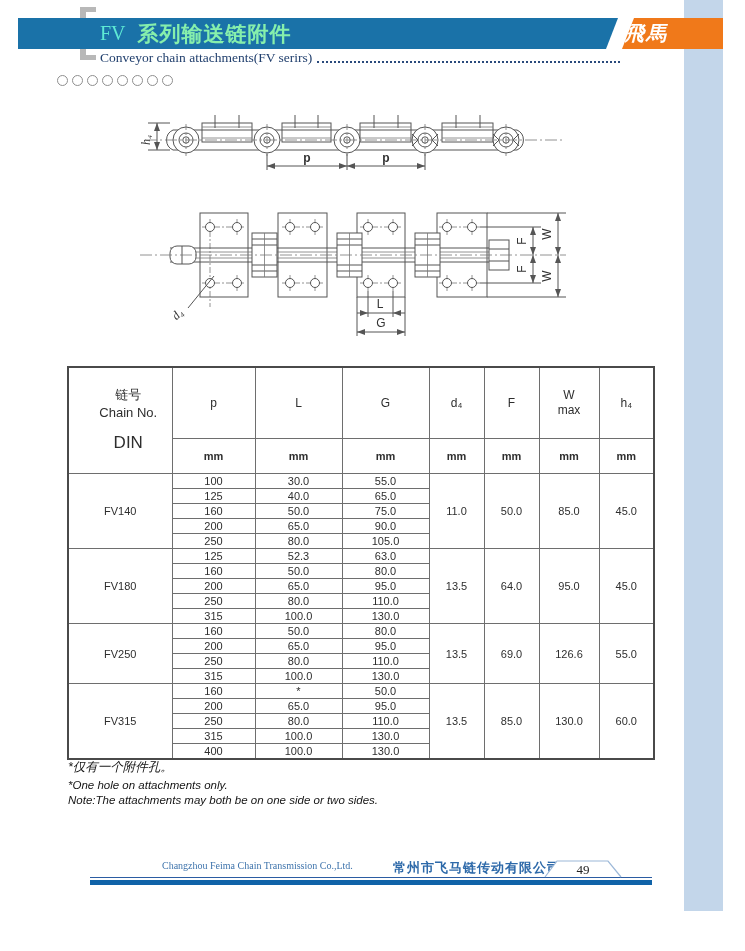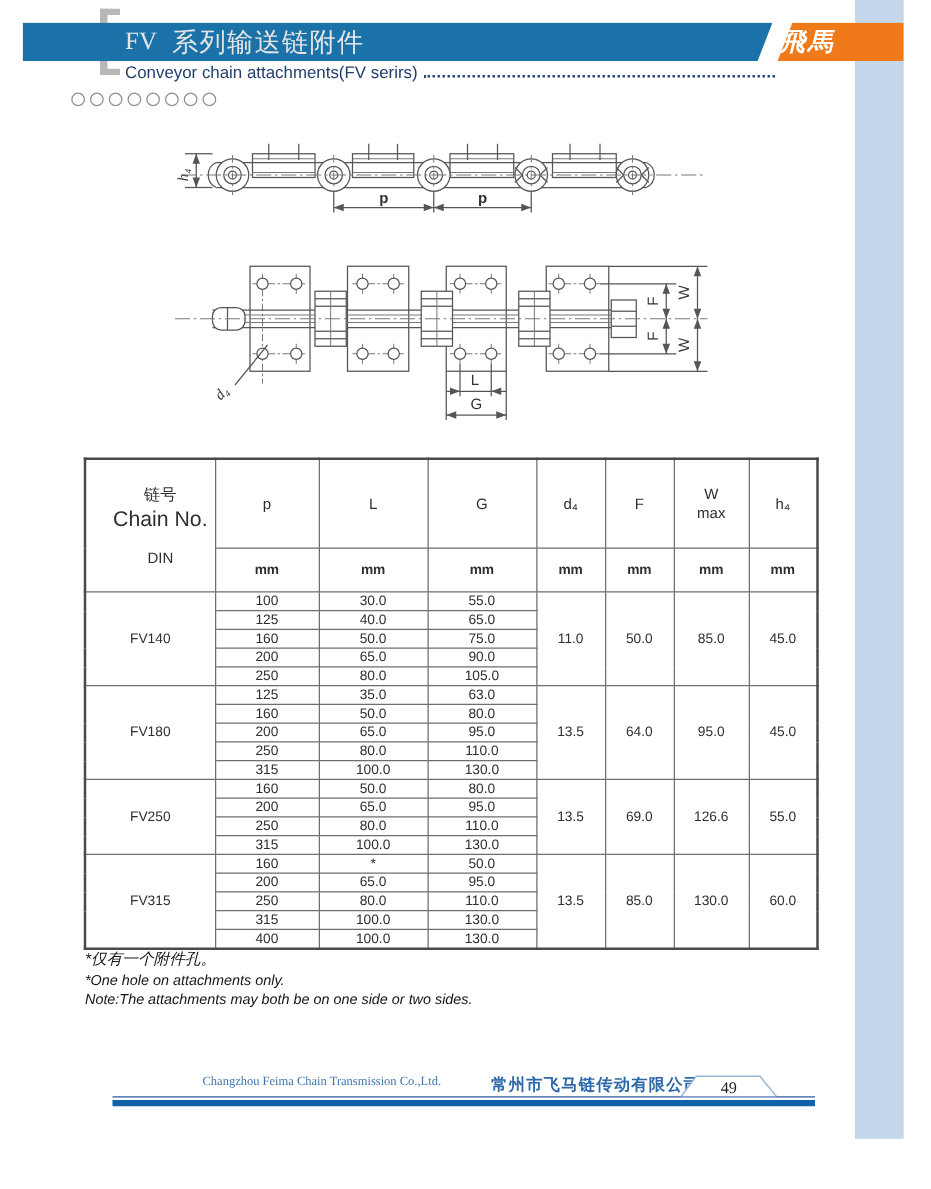--- a/index.html
+++ b/index.html
@@ -7,31 +7,31 @@
         font-family:"Liberation Sans",sans-serif;color:#333;}
   
   .strip{position:absolute;left:684px;top:0;width:39px;height:911px;background:#c3d6ea;}
   
   .bracket{position:absolute;left:80px;top:7px;width:16px;height:53px;box-sizing:border-box;
            border-left:6px solid #b8b8b8;border-top:5px solid #b8b8b8;border-bottom:5px solid #b8b8b8;z-index:0;}
   
   .titlebar{position:absolute;left:18px;top:18px;width:600px;height:31px;background:#1a72a8;z-index:1;
             clip-path:polygon(0 0,100% 0,calc(100% - 12px) 100%,0 100%);
             display:flex;align-items:center;padding-left:82px;box-sizing:border-box;}
-  .t-prefix{font-family:"Liberation Serif",serif;font-size:20px;color:#e5e5e5;margin-right:12px;}
-  .t-main{font-size:21px;font-weight:normal;color:#e5e5e5;letter-spacing:1px;}
+  .t-prefix{font-family:"Liberation Serif",serif;font-size:20px;color:#5eead4;margin-right:12px;}
+  .t-main{font-size:21px;font-weight:bold;color:#86efac;letter-spacing:1px;}
   
   .logo{position:absolute;left:618px;top:18px;width:105px;height:31px;background:#f0791a;z-index:2;
         clip-path:polygon(16px 0,100% 0,100% 100%,4px 100%);
         display:flex;align-items:center;}
   .logo span{font-family:"Liberation Serif",serif;font-style:italic;font-weight:bold;
              font-size:20px;color:#fff;letter-spacing:2px;padding-left:6px;}
   
   .subtitle-row{position:absolute;left:100px;top:50px;width:520px;display:flex;align-items:flex-end;z-index:1;}
-  .subtitle{font-family:Liberation Sans, sans-serif;font-size:13.5px;color:#22406e;white-space:nowrap;}
+  .subtitle{font-family:Liberation Serif, serif;font-size:13.5px;color:#22406e;white-space:nowrap;}
   .leader{flex:1;height:0;border-bottom:2px dotted #2a4a7c;margin:0 0 3px 5px;}
   
   .circles{position:absolute;left:57px;top:72px;}
   .circles span{display:inline-block;box-sizing:border-box;width:11px;height:11px;margin-right:4px;
                 border:1.5px solid #8f8f8f;border-radius:50%;background:#fff;}
   
   .diag1{position:absolute;left:140px;top:88px;}
   .diag2{position:absolute;left:130px;top:195px;}
   svg{overflow:visible;}
   .dl{stroke:#555;stroke-width:1;fill:none;}
@@ -43,22 +43,22 @@
   
   .spec{position:absolute;left:67px;top:366px;border-collapse:collapse;table-layout:fixed;width:586px;
         font-size:11px;color:#2e2e2e;}
   .spec td{border:1px solid #6e6e6e;text-align:center;vertical-align:middle;padding:0;}
   .spec{border:2px solid #4a4a4a;}
   .spec .hrow1 td{height:70px;font-size:12px;}
   .spec .hrow2 td{height:34px;font-weight:bold;}
   .spec .drow td{height:14px;}
   .chaincell div{line-height:1.35;margin-left:16px;}
   .cn-cn{font-size:13px;}
-  .cn-en{font-size:17px;}
-  .cn-din{font-size:12px;margin-top:10px;}
+  .cn-en{font-size:13px;}
+  .cn-din{font-size:17px;margin-top:10px;}
   .wmax{line-height:1.25;}
   
   .notes{position:absolute;left:68px;top:759px;width:430px;color:#141414;font-style:italic;}
   .notes .ncn{font-size:12.5px;margin-bottom:3px;}
   .notes .nen{font-size:11.5px;margin-bottom:3px;}
   
   .f-thin{position:absolute;left:90px;top:877px;width:562px;height:1px;background:#2b5ca2;}
   .f-thick{position:absolute;left:90px;top:880px;width:562px;height:5px;background:#1063a8;}
   .f-en{position:absolute;left:162px;top:860px;font-family:"Liberation Serif",serif;font-size:10px;color:#3f74ac;}
   .f-cn{position:absolute;left:393px;top:859px;font-size:13px;font-weight:bold;color:#2d69a9;letter-spacing:1px;}
@@ -366,21 +366,21 @@
     </tr>
     <tr class="drow">
       <td>250</td>
       <td>80.0</td>
       <td>105.0</td>
     </tr>
 
     <tr class="drow">
       <td rowspan="5">FV180</td>
       <td>125</td>
-      <td>35.0</td>
+      <td>52.3</td>
       <td>63.0</td>
       <td rowspan="5">13.5</td>
       <td rowspan="5">64.0</td>
       <td rowspan="5">95.0</td>
       <td rowspan="5">45.0</td>
     </tr>
     <tr class="drow">
       <td>160</td>
       <td>50.0</td>
       <td>80.0</td>

